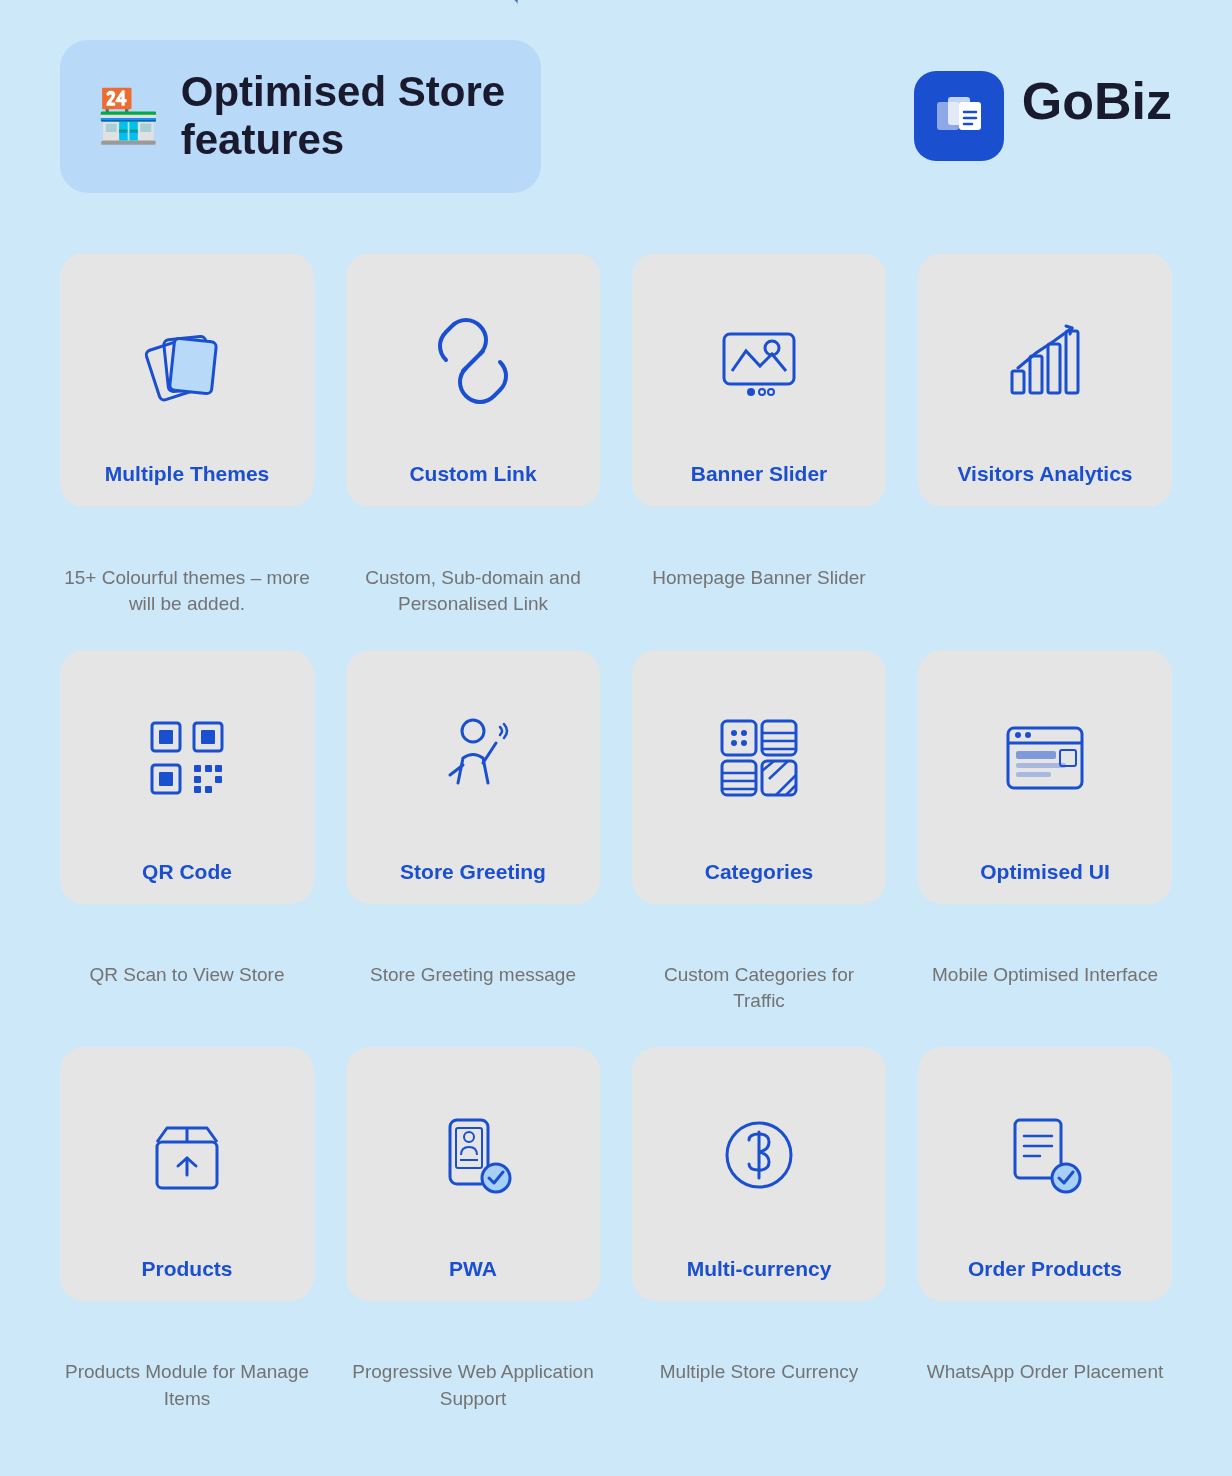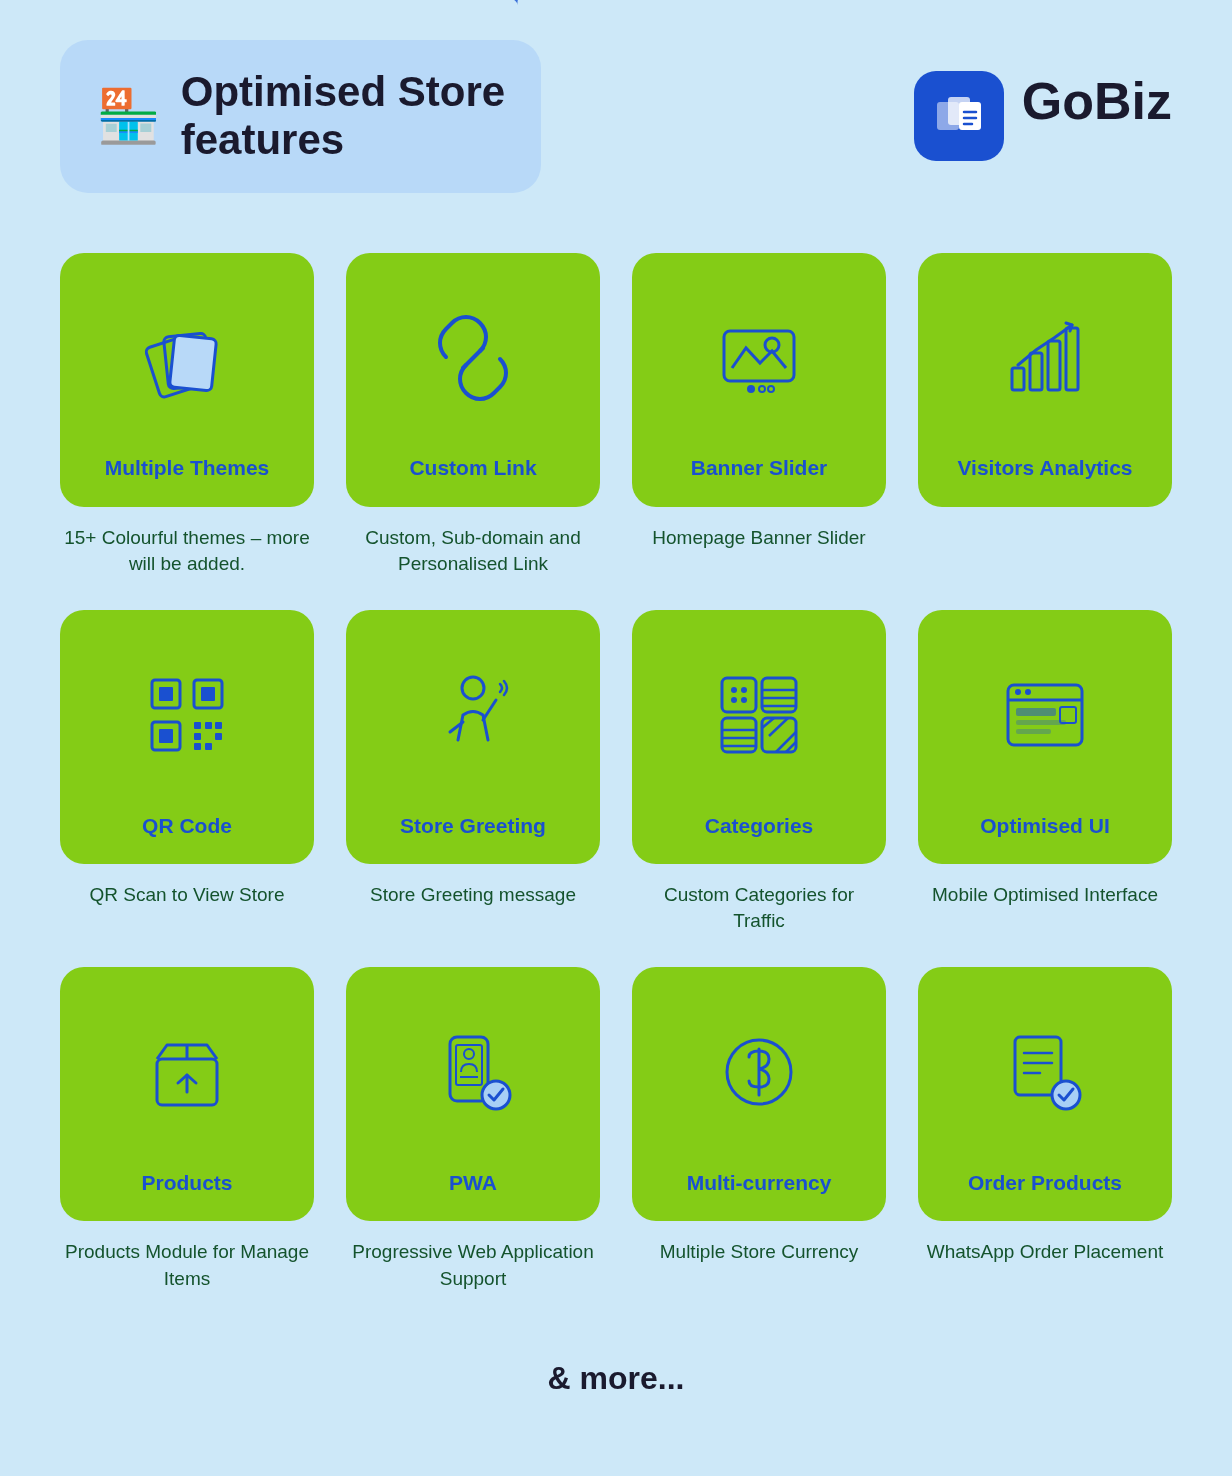--- a/index.html
+++ b/index.html
@@ -89,29 +89,29 @@
     }
 
     
     .feature-card {
       display: flex;
       flex-direction: column;
       align-items: center;
       gap: 0;
     }
     .card-box {
-      background: #84cc16;
+      background: #e5e5e5;
       border-radius: 24px;
       width: 100%;
       aspect-ratio: 1;
       display: flex;
       flex-direction: column;
       align-items: center;
       justify-content: flex-end;
-      padding: 18px 16px 26px;
+      padding: 18px 16px 20px;
       gap: 10px;
       margin-bottom: 18px;
       position: relative;
     }
     .card-icon {
       flex: 1;
       display: flex;
       align-items: center;
       justify-content: center;
       width: 100%;
@@ -123,24 +123,25 @@
     .card-label {
       font-size: 21px;
       font-weight: 600;
       color: #1a50d0;
       text-align: center;
       line-height: 1.2;
     }
     .card-desc {
       font-size: 19px;
       font-weight: 400;
-      color: #14532d;
+      color: #737373;
       text-align: center;
       line-height: 1.4;
       padding: 0 4px;
+      margin-top: 40px;
     }
 
     
     .footer {
       margin-top: 68px;
       font-size: 32px;
       font-weight: 800;
       color: #1a1a2e;
     }
   </style>

